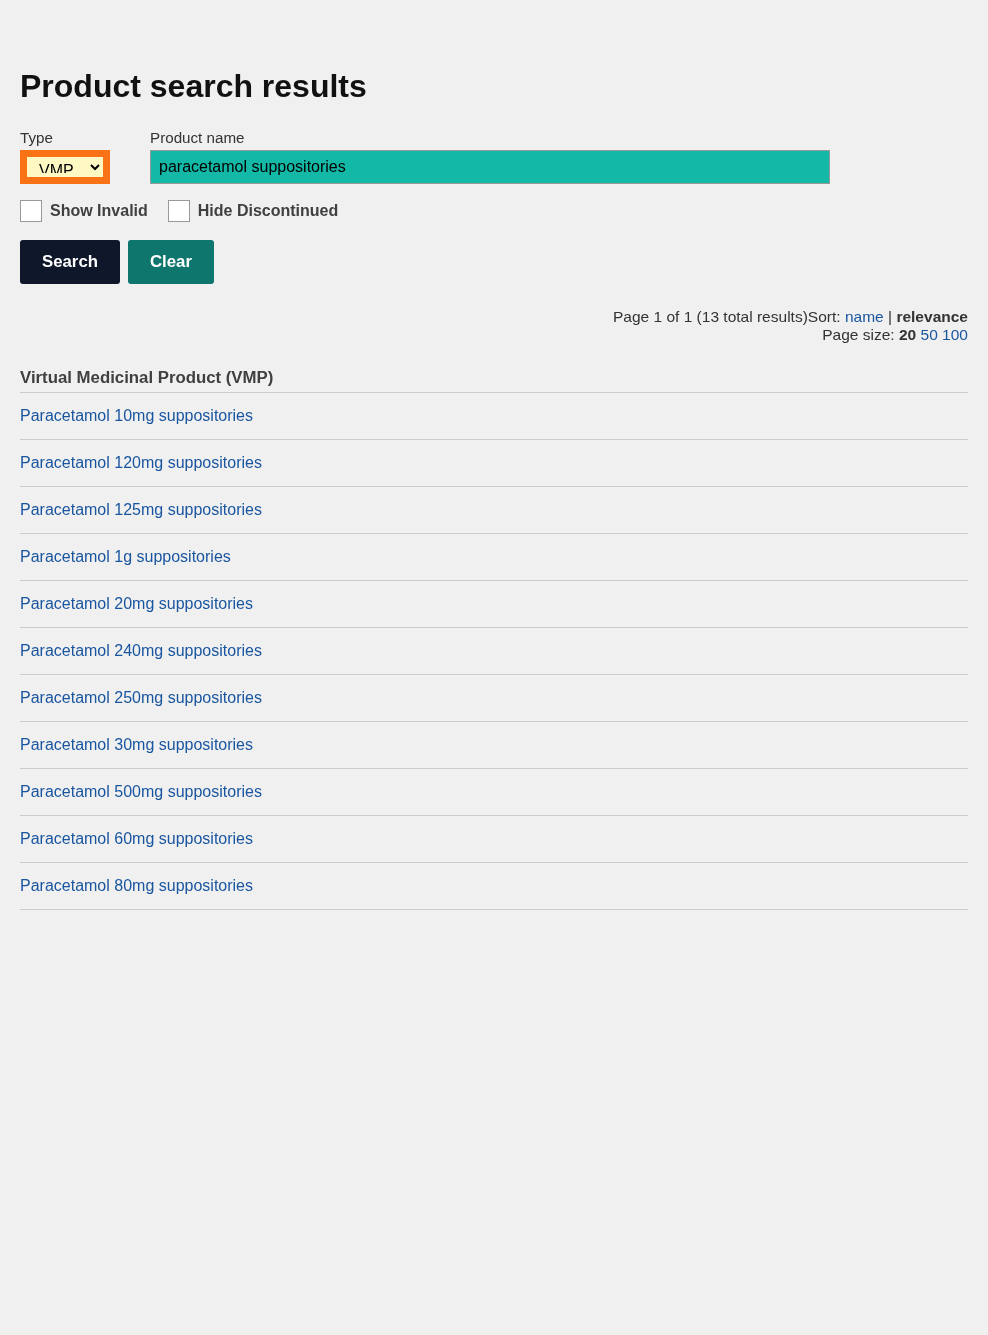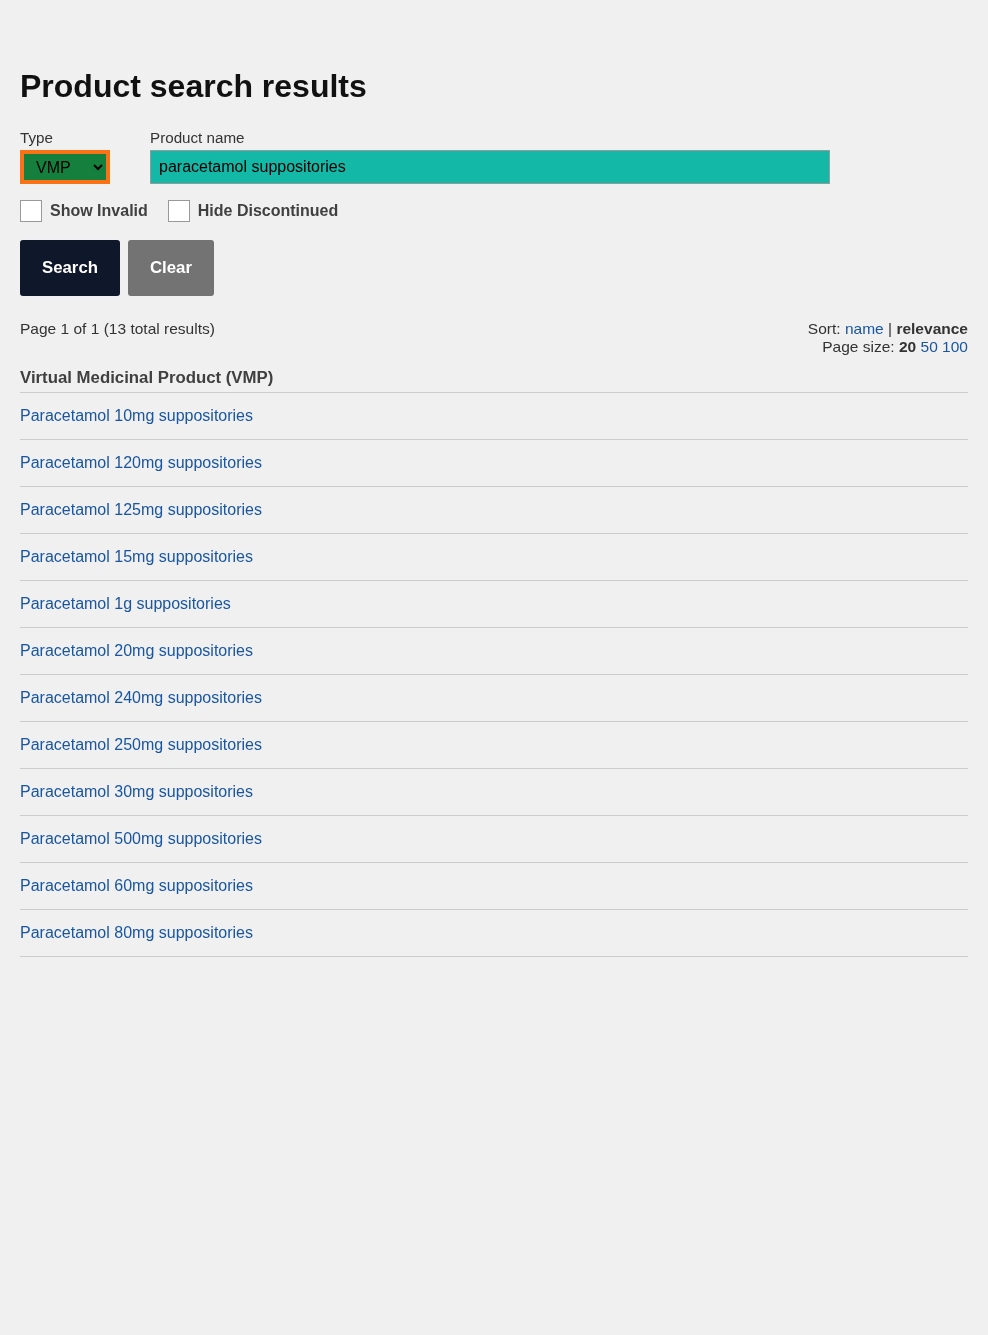--- a/index.html
+++ b/index.html
@@ -29,22 +29,22 @@
     .field-group {
       display: flex;
       flex-direction: column;
     }
     .field-label {
       font-size: 0.95em;
       color: #333;
       margin-bottom: 4px;
     }
     select.type-select {
-      border: 4px solid #f97316;
-      background: #15803d;
+      border: 7px solid #f97316;
+      background: #fef9c3;
       padding: 4px 8px;
       font-size: 1em;
       width: 90px;
       height: 34px;
       cursor: pointer;
     }
     input.product-name-input {
       border: 1px solid #999;
       background: #14b8a6;
       padding: 4px 8px;
@@ -85,35 +85,35 @@
       background: #0f172a;
       color: white;
       border: none;
       padding: 10px 22px;
       font-size: 1.05em;
       font-weight: bold;
       cursor: pointer;
       border-radius: 3px;
     }
     .btn-clear {
-      background: #737373;
+      background: #0f766e;
       color: white;
       border: none;
-      padding: 18px 22px;
+      padding: 12px 22px;
       font-size: 1.05em;
       font-weight: bold;
       cursor: pointer;
       border-radius: 3px;
     }
 
     .results-meta {
       display: flex;
-      justify-content: space-between;
+      justify-content: flex-end;
       align-items: flex-start;
-      margin-bottom: 12px;
+      margin-bottom: 24px;
     }
     .page-info {
       font-size: 0.97em;
       color: #333;
     }
     .sort-info {
       font-size: 0.97em;
       color: #333;
       text-align: right;
     }
@@ -212,21 +212,20 @@
     </div>
   </div>
 </div>
 
 <div class="section-heading">Virtual Medicinal Product (VMP)</div>
 
 <ul class="results-list" id="results-list">
 <li><a href="#">Paracetamol 10mg suppositories</a></li>
     <li><a href="#">Paracetamol 120mg suppositories</a></li>
     <li><a href="#">Paracetamol 125mg suppositories</a></li>
-    <li><a href="#">Paracetamol 15mg suppositories</a></li>
     <li><a href="#">Paracetamol 1g suppositories</a></li>
     <li><a href="#">Paracetamol 20mg suppositories</a></li>
     <li><a href="#">Paracetamol 240mg suppositories</a></li>
     <li><a href="#">Paracetamol 250mg suppositories</a></li>
     <li><a href="#">Paracetamol 30mg suppositories</a></li>
     <li><a href="#">Paracetamol 500mg suppositories</a></li>
     <li><a href="#">Paracetamol 60mg suppositories</a></li>
     <li><a href="#">Paracetamol 80mg suppositories</a></li>
   </ul>
 

